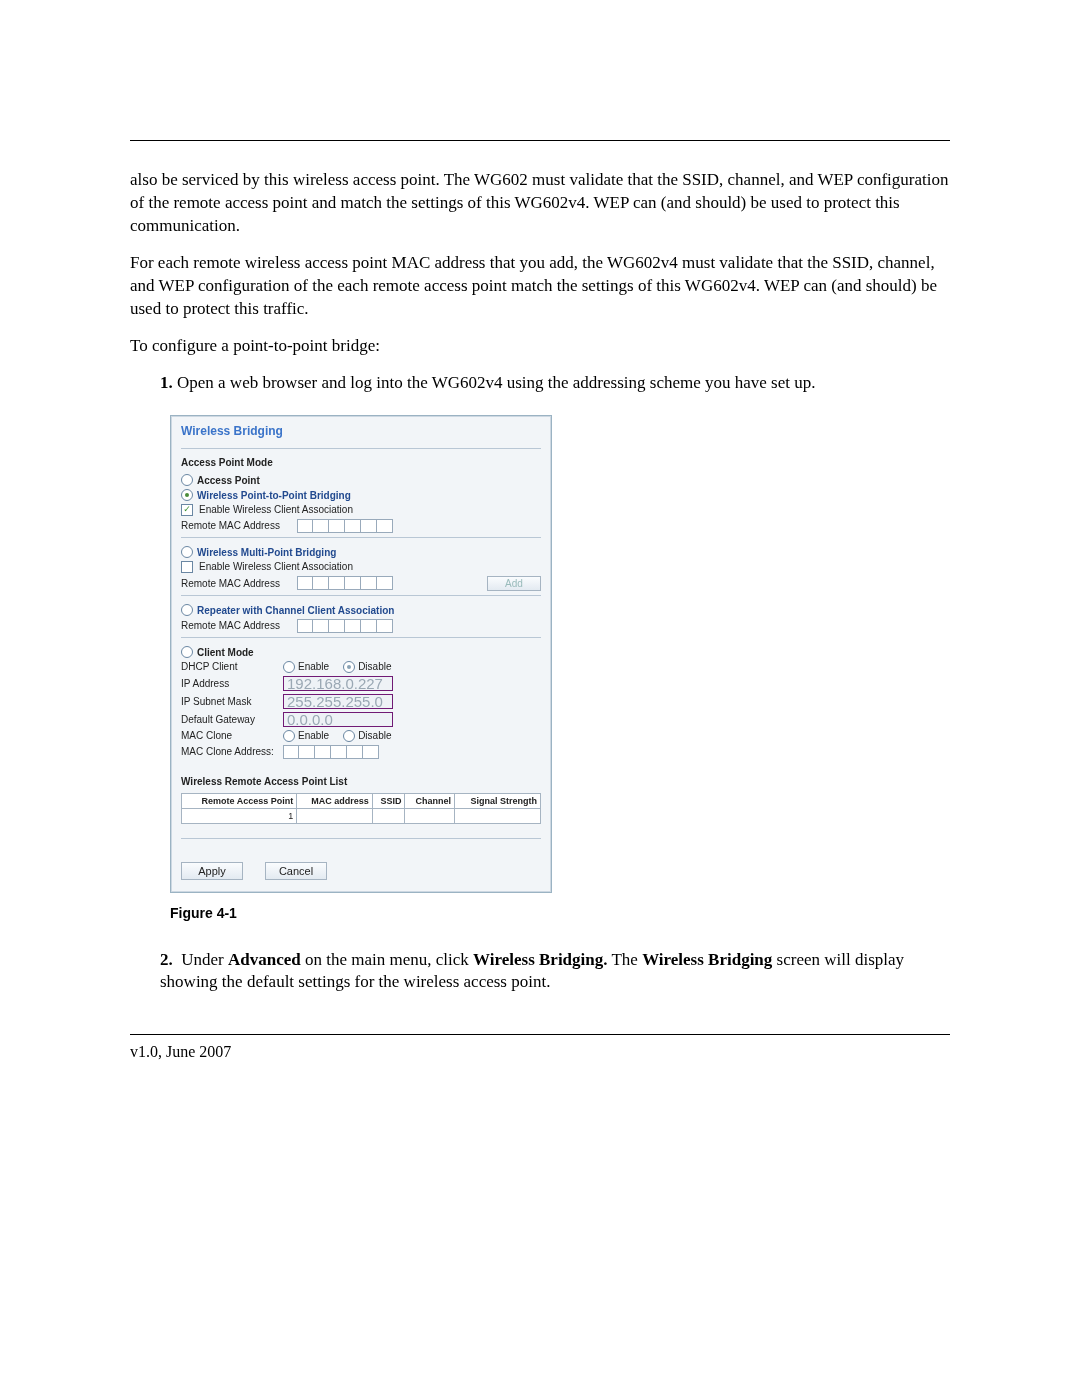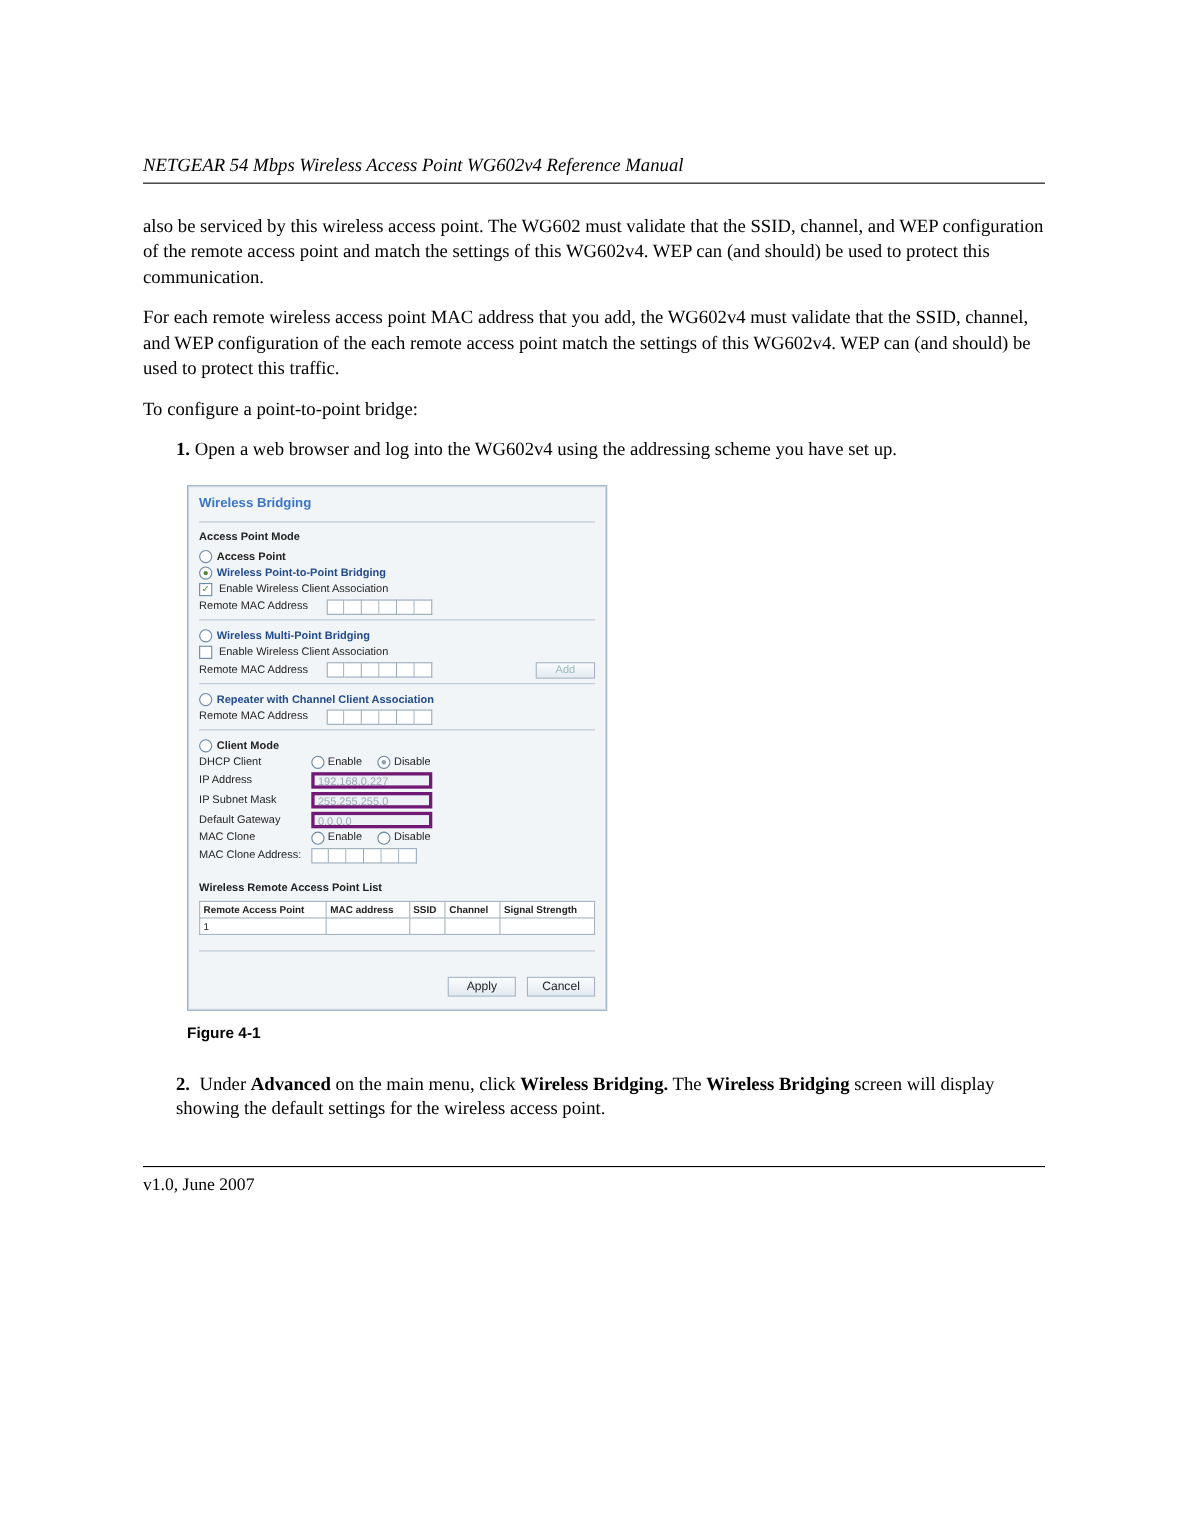--- a/index.html
+++ b/index.html
@@ -147,23 +147,23 @@
     width: 16px;
     height: 14px;
     border: 1px solid #9ab;
     background: #fff;
     font-size: 9px;
     box-sizing: border-box;
   }
   .mac-group .mac + .mac { border-left: none; }
   .textbox {
     height: 15px;
-    border: 3px solid #701a75;
-    background: #fff;
-    font-size: 10px;
+    border: 1px solid #701a75;
+    background: #fff;
+    font-size: 15px;
     color: #9aa8b4;
     padding: 0 3px;
     width: 110px;
     box-sizing: border-box;
     line-height: 14px;
   }
   .textbox.disabled { background: #eef2f6; }
   .btn {
     display: inline-block;
     border: 1px solid #a6b4c2;
@@ -182,41 +182,40 @@
   table.ap-list {
     border-collapse: collapse;
     width: 100%;
     font-size: 9px;
     margin-top: 3px;
     background: #fff;
   }
   table.ap-list th, table.ap-list td {
     border: 1px solid #a6b4c2;
     padding: 2px 3px;
-    text-align: left;
+    text-align: right;
   }
   table.ap-list th {
     font-weight: bold;
   }
   .btn-row {
     display: flex;
-    gap: 10px;
-    justify-content: flex-end;
+    gap: 22px;
+    justify-content: flex-start;
     margin-top: 23px;
   }
   .btn-row .btn {
     padding: 2px 12px;
     font-size: 11px;
   }
 </style>
 </head>
 <body>
 
 <div class="page">
-  <div class="header-title">NETGEAR 54 Mbps Wireless Access Point WG602v4 Reference Manual</div>
   <div class="rule"></div>
 
   <div class="body-text">
     <p>also be serviced by this wireless access point. The WG602 must validate that the SSID, channel, and WEP configuration of the remote access point and match the settings of this WG602v4. WEP can (and should) be used to protect this communication.</p>
     <p>For each remote wireless access point MAC address that you add, the WG602v4 must validate that the SSID, channel, and WEP configuration of the each remote access point match the settings of this WG602v4. WEP can (and should) be used to protect this traffic.</p>
     <p>To configure a point-to-point bridge:</p>
     <ol style="list-style: none;">
       <li><b>1.</b>&nbsp;<span>Open a web browser and log into the WG602v4 using the addressing scheme you have set up.</span></li>
     </ol>
   </div>

